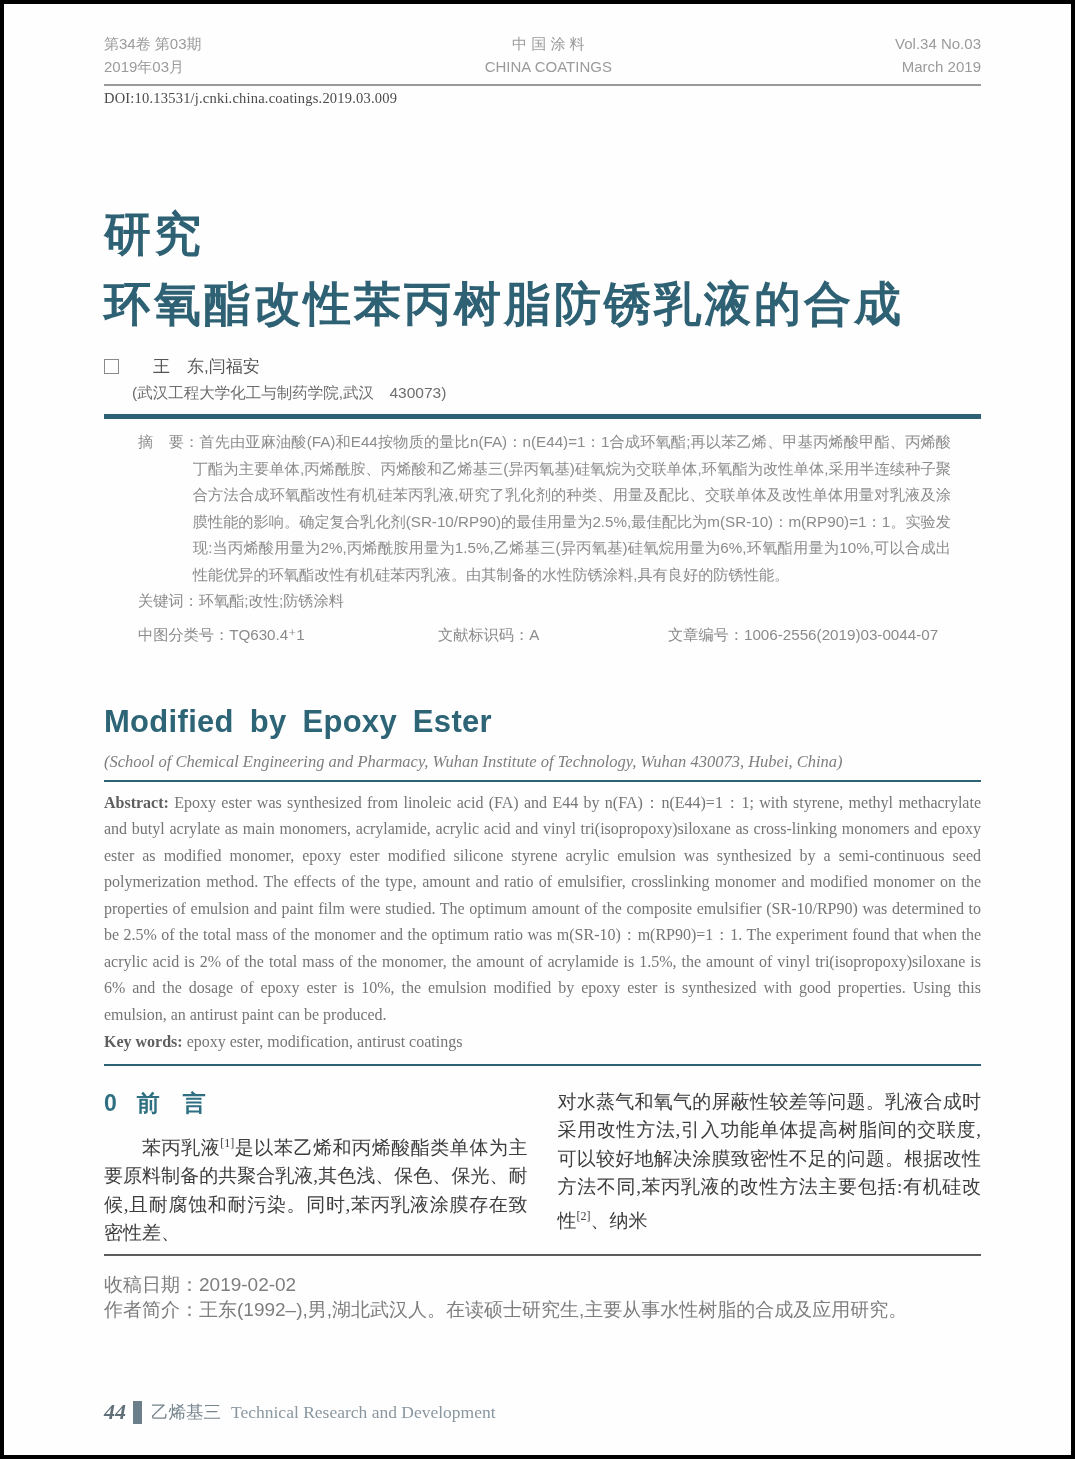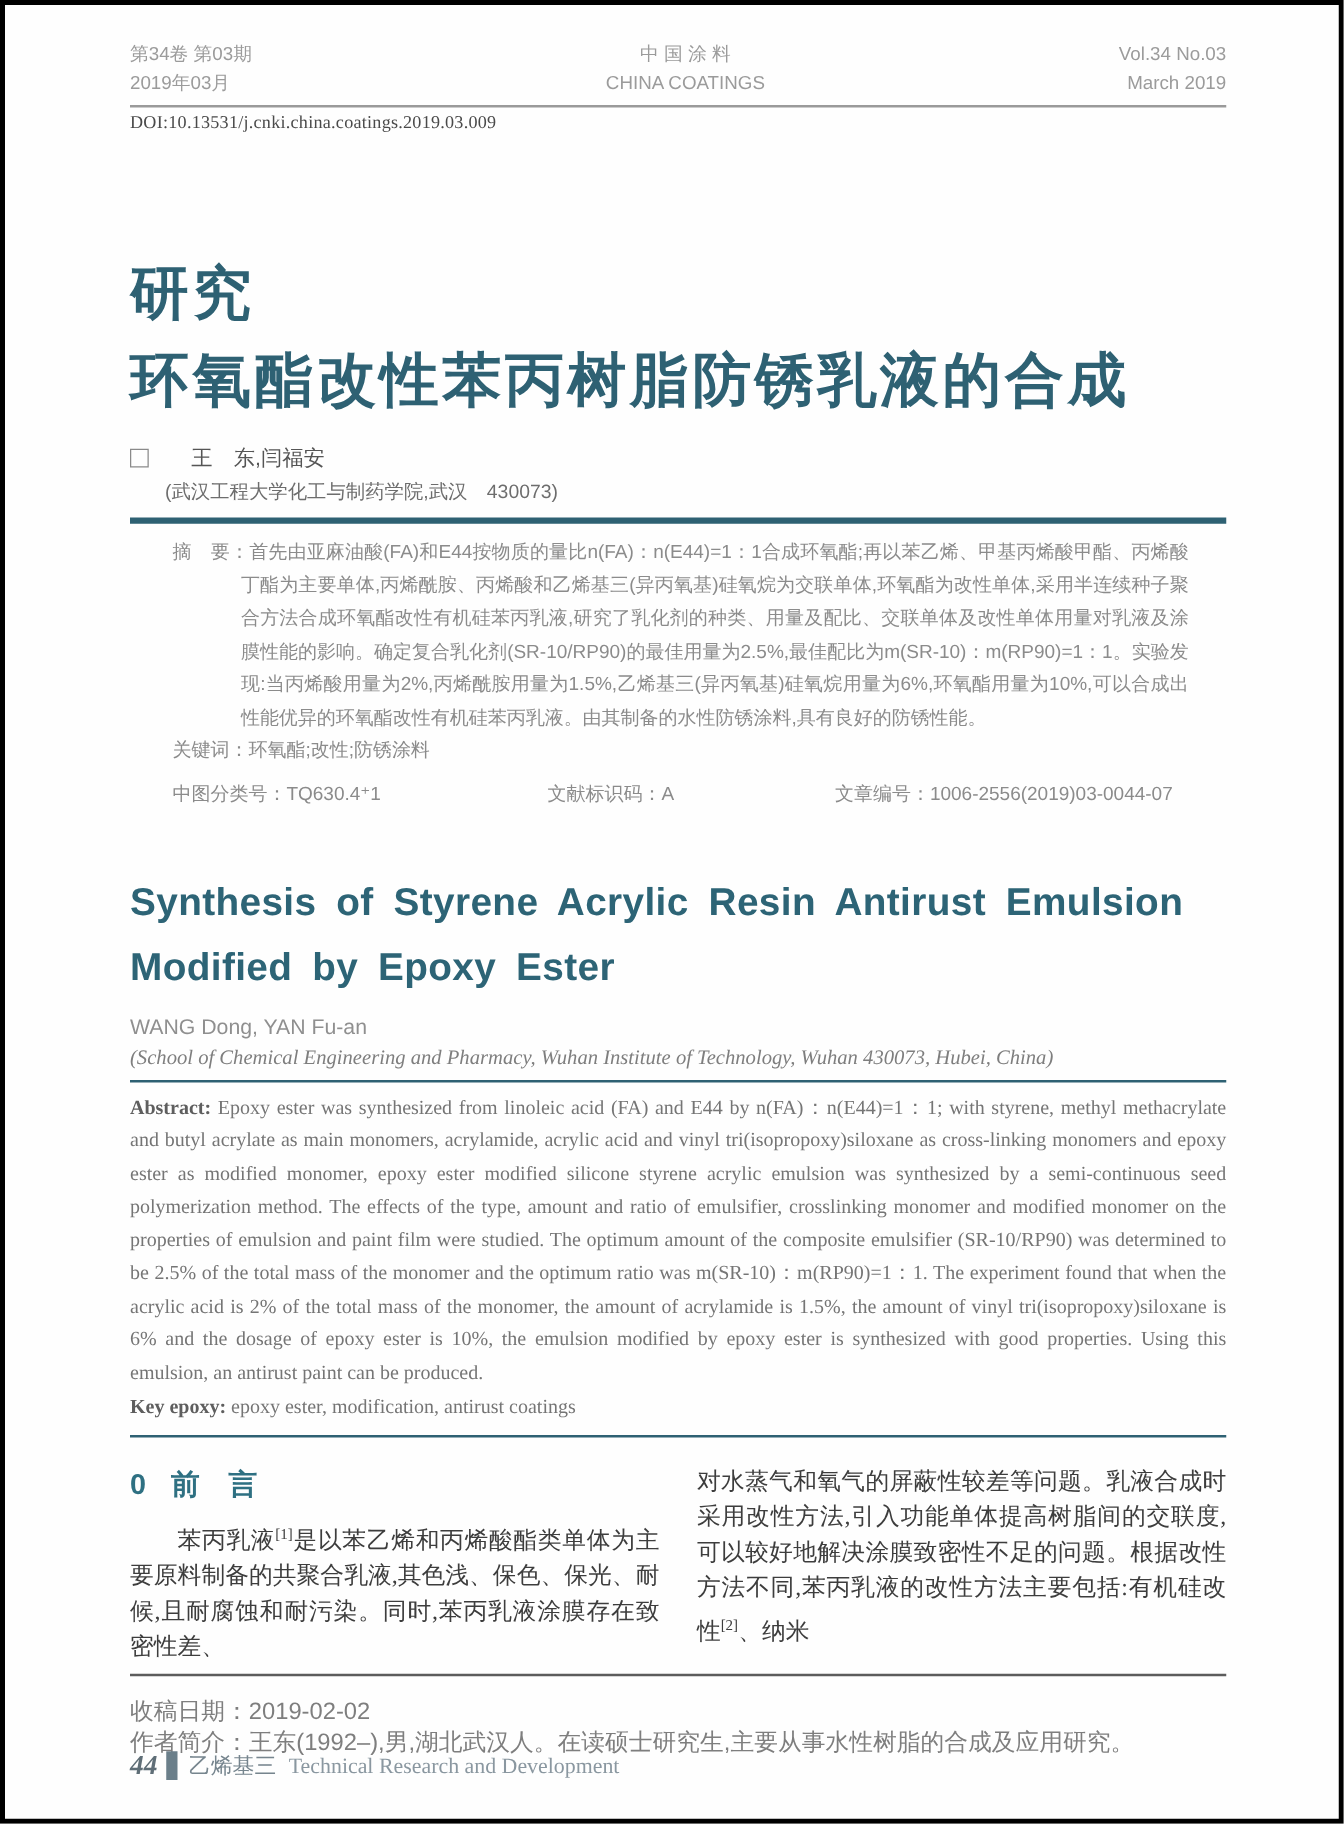--- a/index.html
+++ b/index.html
@@ -116,30 +116,28 @@
     <p class="kw-zh"><span>关键词：</span><span>环氧酯;改性;防锈涂料</span></p>
   </div>
 
   <div class="clc-row">
     <span class="i1"><span>中图分类号：</span><span>TQ630.4⁺1</span></span>
     <span class="i2"><span>文献标识码：</span><span>A</span></span>
     <span class="i3"><span>文章编号：</span><span>1006-2556(2019)03-0044-07</span></span>
   </div>
 
   <h2 class="title-en">
-    <span style="display:block">Synthesis of Styrene Acrylic Resin Antirust Emulsion</span>
     <span style="display:block">Modified by Epoxy Ester</span>
   </h2>
-  <div class="authors-en">WANG Dong, YAN Fu-an</div>
   <div class="affil-en">(School of Chemical Engineering and Pharmacy, Wuhan Institute of Technology, Wuhan 430073, Hubei, China)</div>
 
   <div class="rule-thin"></div>
 
   <p class="abs-en"><b>Abstract:</b><span> Epoxy ester was synthesized from linoleic acid (FA) and E44 by n(FA)：n(E44)=1：1; with styrene, methyl methacrylate and butyl acrylate as main monomers, acrylamide, acrylic acid and vinyl tri(isopropoxy)siloxane as cross-linking monomers and epoxy ester as modified monomer, epoxy ester modified silicone styrene acrylic emulsion was synthesized by a semi-continuous seed polymerization method. The effects of the type, amount and ratio of emulsifier, crosslinking monomer and modified monomer on the properties of emulsion and paint film were studied. The optimum amount of the composite emulsifier (SR-10/RP90) was determined to be 2.5% of the total mass of the monomer and the optimum ratio was m(SR-10)：m(RP90)=1：1. The experiment found that when the acrylic acid is 2% of the total mass of the monomer, the amount of acrylamide is 1.5%, the amount of vinyl tri(isopropoxy)siloxane is 6% and the dosage of epoxy ester is 10%, the emulsion modified by epoxy ester is synthesized with good properties. Using this emulsion, an antirust paint can be produced.</span></p>
-  <p class="kw-en"><b>Key epoxy:</b><span> epoxy ester, modification, antirust coatings</span></p>
+  <p class="kw-en"><b>Key words:</b><span> epoxy ester, modification, antirust coatings</span></p>
 
   <div class="rule-thin"></div>
 
   <div class="columns">
     <div class="col">
       <h3 class="sec-head"><span class="num">0</span><span>前　言</span></h3>
       <p class="body-zh first"><span>苯丙乳液</span><sup>[1]</sup><span>是以苯乙烯和丙烯酸酯类单体为主要原料制备的共聚合乳液,其色浅、保色、保光、耐候,且耐腐蚀和耐污染。同时,苯丙乳液涂膜存在致密性差、</span></p>
     </div>
     <div class="col">
       <p class="body-zh"><span>对水蒸气和氧气的屏蔽性较差等问题。乳液合成时采用改性方法,引入功能单体提高树脂间的交联度,可以较好地解决涂膜致密性不足的问题。根据改性方法不同,苯丙乳液的改性方法主要包括:有机硅改性</span><sup>[2]</sup><span>、纳米</span></p>

